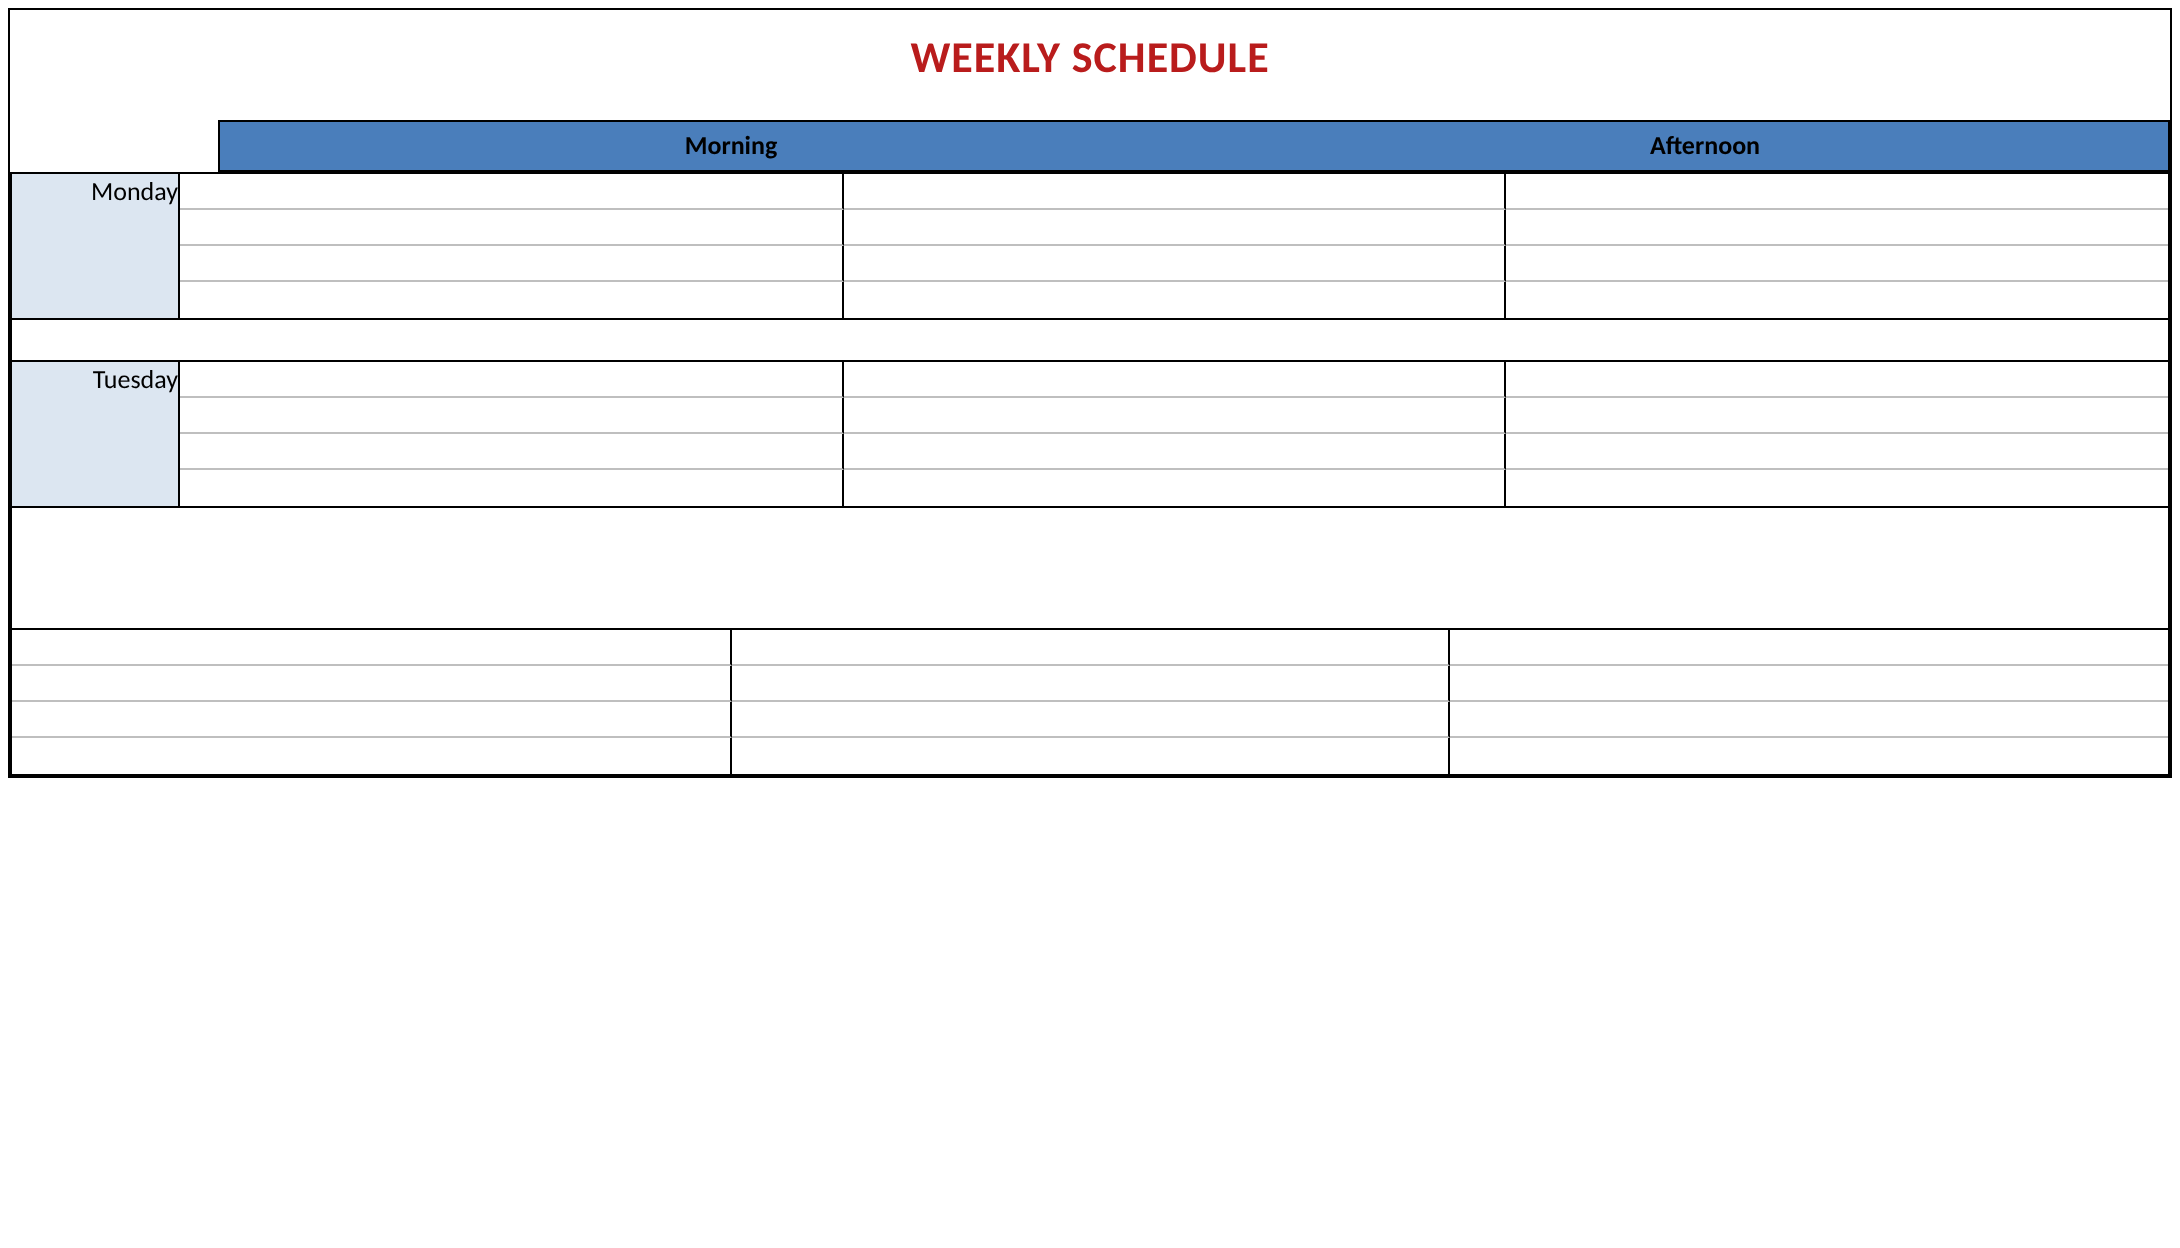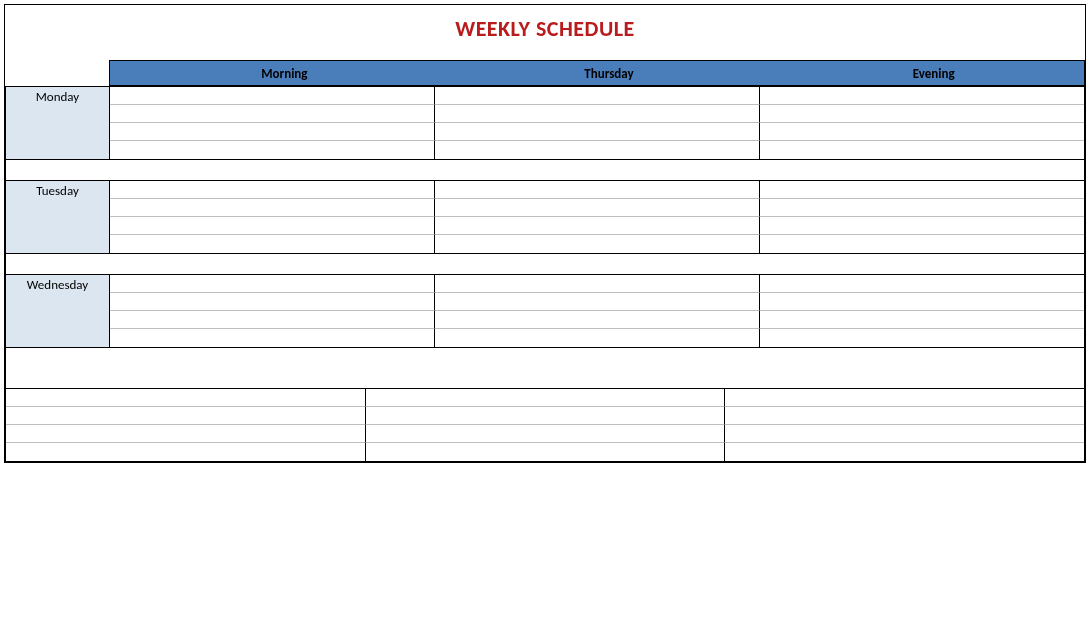--- a/index.html
+++ b/index.html
@@ -42,25 +42,25 @@
     font-size: 13px;
     font-weight: bold;
     color: #000;
     margin-left: 24px;
   }
   .day-block {
     display: flex;
     border: 1px solid #000;
   }
   .day-label {
-    width: 104px;
+    width: 84px;
     background: #dce6f1;
     border-right: 1px solid #000;
     font-size: 13px;
-    text-align: center;
+    text-align: right;
     padding-top: 2px;
   }
   .day-grid {
     flex: 1;
     display: flex;
     flex-direction: column;
   }
   .grid-row {
     display: flex;
     height: 18px;
@@ -83,22 +83,21 @@
 </head>
 <body>
 
 <div class="page">
   <div class="title">WEEKLY SCHEDULE</div>
 
   <div class="header-row">
     <div class="header-spacer"></div>
     <div class="header-bar">
       <div class="header-col">Morning</div>
-      <div class="header-col">Thursday</div>
-      <div class="header-col">Evening</div>
+      <div class="header-col">Afternoon</div>
     </div>
   </div>
 
   <div id="days-container">
       <div class="day-block">
         <div class="day-label">Monday</div>
         <div class="day-grid">
           <div class="grid-row">
             <div class="grid-cell"></div>
             <div class="grid-cell"></div>
@@ -141,45 +140,20 @@
             <div class="grid-cell"></div>
           </div>
           <div class="grid-row">
             <div class="grid-cell"></div>
             <div class="grid-cell"></div>
             <div class="grid-cell"></div>
           </div>
         </div>
       </div>
       <div class="day-gap"></div>
-      <div class="day-block">
-        <div class="day-label">Wednesday</div>
-        <div class="day-grid">
-          <div class="grid-row">
-            <div class="grid-cell"></div>
-            <div class="grid-cell"></div>
-            <div class="grid-cell"></div>
-          </div>
-          <div class="grid-row">
-            <div class="grid-cell"></div>
-            <div class="grid-cell"></div>
-            <div class="grid-cell"></div>
-          </div>
-          <div class="grid-row">
-            <div class="grid-cell"></div>
-            <div class="grid-cell"></div>
-            <div class="grid-cell"></div>
-          </div>
-          <div class="grid-row">
-            <div class="grid-cell"></div>
-            <div class="grid-cell"></div>
-            <div class="grid-cell"></div>
-          </div>
-        </div>
-      </div>
       <div class="day-gap"></div>
       <div class="day-gap"></div>
       <div class="day-block">
         <div class="day-grid">
           <div class="grid-row">
             <div class="grid-cell"></div>
             <div class="grid-cell"></div>
             <div class="grid-cell"></div>
           </div>
           <div class="grid-row">

